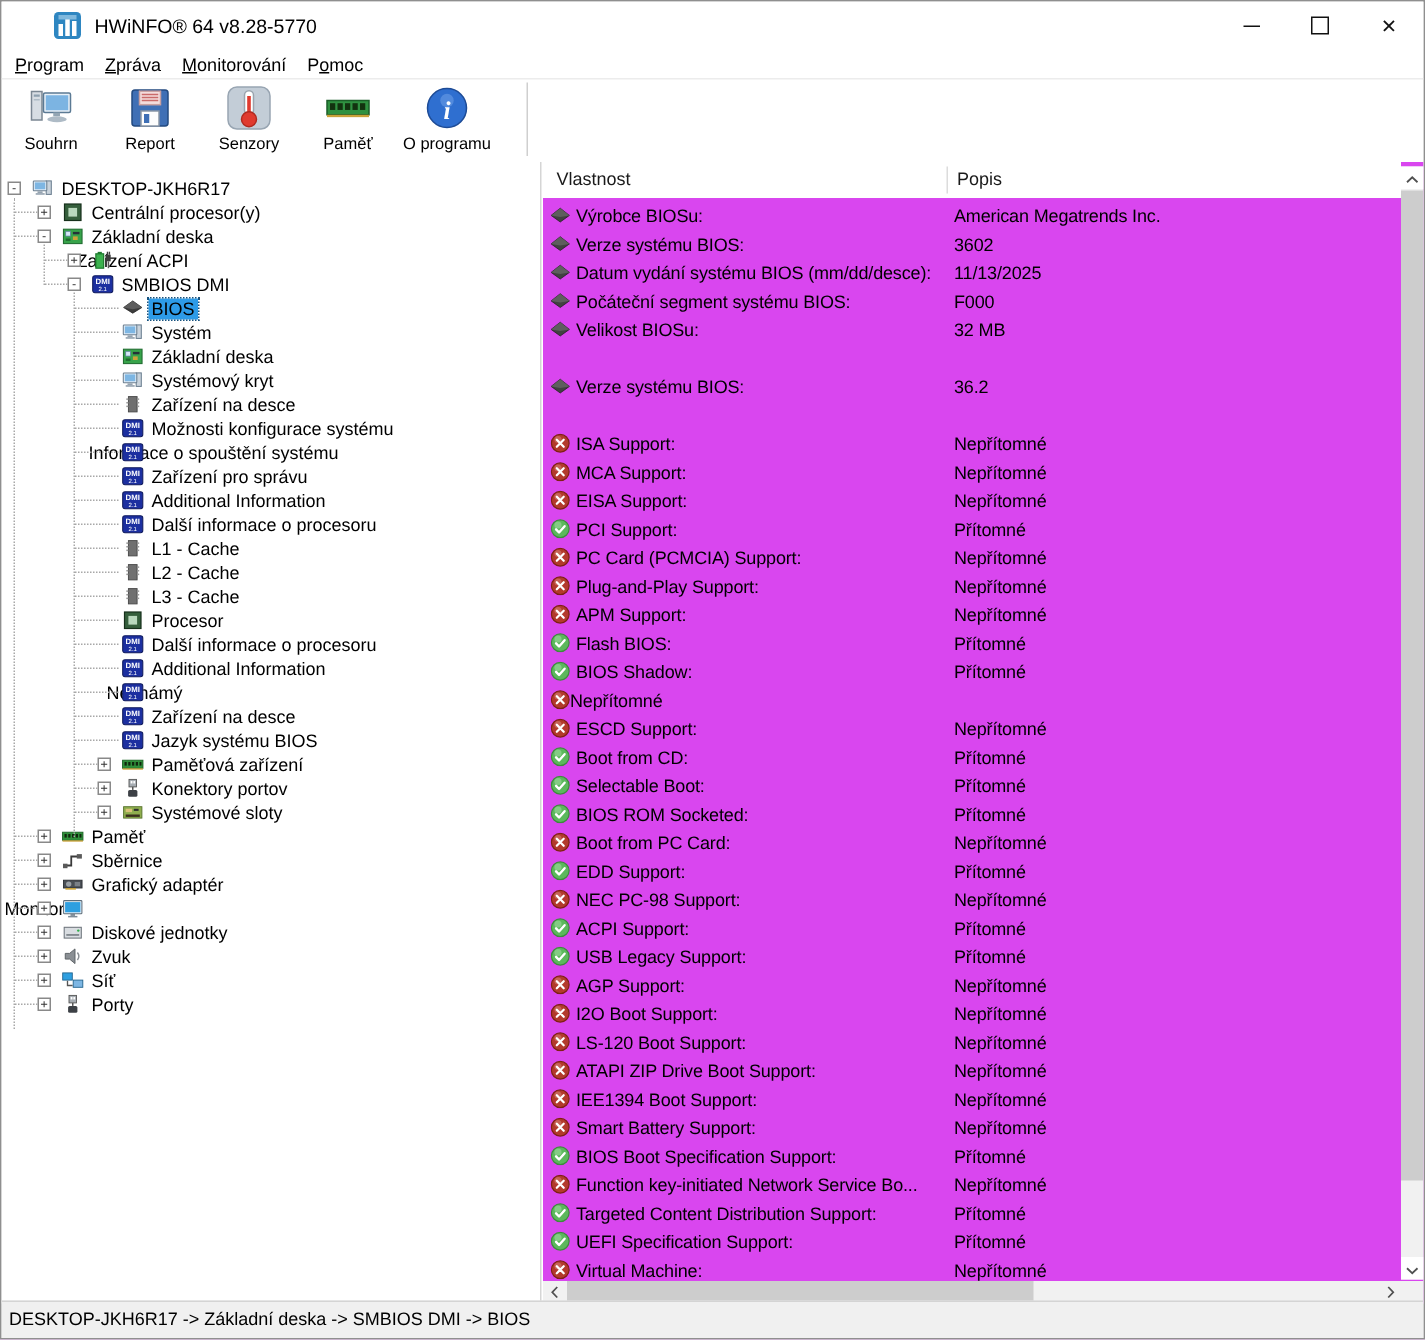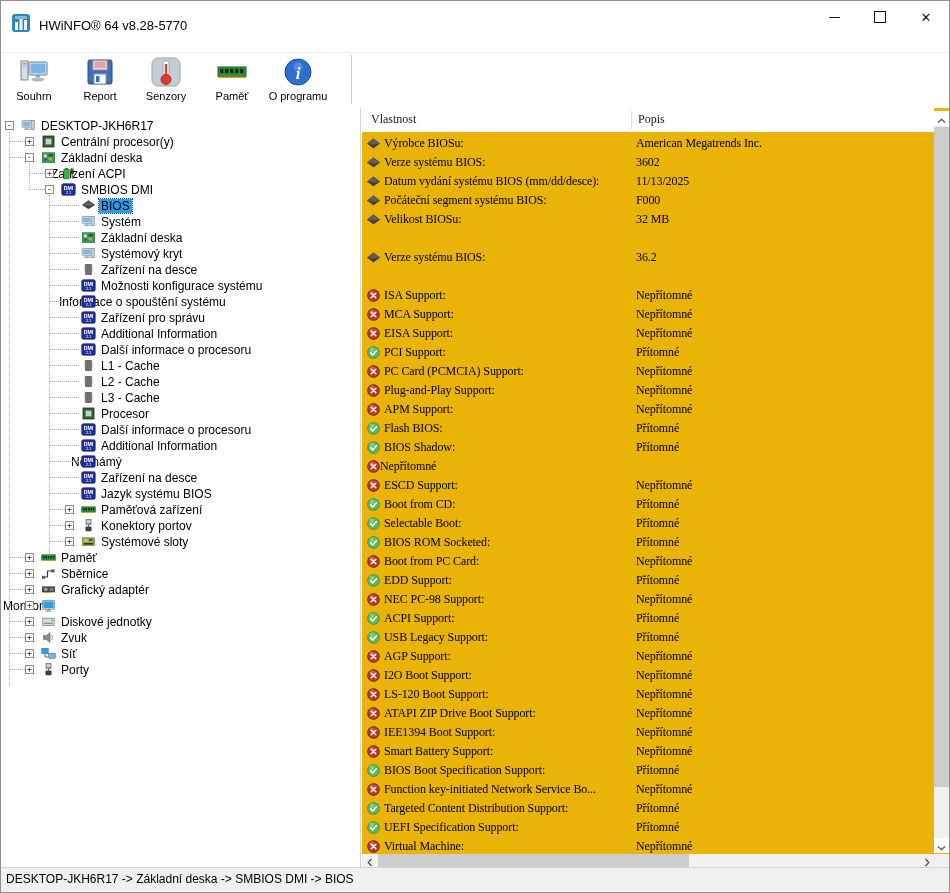--- a/index.html
+++ b/index.html
@@ -1,20 +1,20 @@
 <!DOCTYPE html>
 <html><head>
 <meta charset="utf-8">
 <style>
   html,body{margin:0;padding:0;background:#cfcfcf;}
   body{width:950px;height:893px;font-family:"Liberation Sans",sans-serif;-webkit-font-smoothing:antialiased;}
   .window{position:relative;width:948px;height:891px;background:#fff;border:1px solid #8f8f8f;overflow:hidden;}
 
   
-  .titlebar{position:absolute;left:0;top:0;right:0;height:32px;background:#fff;display:flex;align-items:flex-end;}
+  .titlebar{position:absolute;left:0;top:0;right:0;height:32px;background:#fff;display:flex;align-items:center;padding-left:24px;}
   .app-icon{width:20px;height:20px;margin-left:10px;display:inline-block;}
   .title{font-size:13px;color:#000;margin-left:8px;}
   .win-controls{position:absolute;right:0;top:0;height:32px;display:flex;}
   .wbtn{width:46px;height:32px;display:flex;align-items:center;justify-content:center;color:#111;}
   .wbtn .mini{width:11px;height:1px;background:#111;}
   .wbtn .maxi{width:10px;height:10px;border:1px solid #111;}
   .wbtn .clos{font-size:13px;line-height:13px;}
 
   
   .menubar{position:absolute;left:0;top:32px;right:0;height:19px;background:#fff;font-size:12px;display:flex;align-items:center;padding-left:2px;}
@@ -33,21 +33,21 @@
   .tree{position:absolute;left:0;top:0;width:360px;height:761px;border-right:1px solid #d5d5d5;overflow:hidden;font-size:12px;padding-top:10px;box-sizing:border-box;}
   .trow{position:relative;height:16px;line-height:16px;white-space:nowrap;}
   .trow .tlab{padding:0 2px;color:#000;}
   .trow .tlab.sel{background:#2D9BE8;outline:1px dotted #16527f;color:#000;}
   .exp{position:absolute;top:3px;width:9px;height:9px;box-sizing:border-box;border:1px solid #898989;background:#fff;font:8px/7px "DejaVu Sans Mono",monospace;text-align:center;color:#333;}
   .ticn{position:absolute;top:0;width:15px;height:15px;}
   .guide{position:absolute;width:1px;border-left:1px dotted #a8a8a8;}
   .stub{position:absolute;height:1px;border-top:1px dotted #a8a8a8;}
 
   
-  .listpane{position:absolute;left:361px;top:0;right:0;height:761px;background:#eab308;font-family:Liberation Serif, serif;}
+  .listpane{position:absolute;left:361px;top:0;right:0;height:761px;background:#d946ef;}
   .listheader{position:absolute;left:0;top:0;right:15px;height:24px;background:#fff;font-size:12px;color:#1a1a1a;}
   .hcol{position:absolute;top:4px;}
   .hcol.c0{left:9px;}
   .hcol.c1{left:276px;}
   .col-sep{position:absolute;left:269px;top:3px;height:18px;width:1px;background:#dcdcdc;}
   .lrows{position:absolute;left:0;top:26px;right:15px;bottom:15px;overflow:hidden;}
   .lrow{height:19px;display:flex;align-items:center;font-size:12px;white-space:nowrap;}
   .lrow .licn{width:13px;height:13px;margin-left:5px;flex:0 0 13px;}
   .lrow .plabel{margin-left:4px;width:252px;overflow:hidden;color:#000;letter-spacing:-0.1px;}
   .lrow .pvalue{color:#000;letter-spacing:-0.1px;}
@@ -89,20 +89,26 @@
         </span>
       <span class="wbtn">
           <span class="maxi"></span>
         </span>
       <span class="wbtn">
           <span class="clos">✕</span>
         </span>
     </div>
   </div>
 
+  <div class="menubar" id="menubar">
+      <span class="menu-item"><u>P</u>rogram</span>
+      <span class="menu-item"><u>Z</u>práva</span>
+      <span class="menu-item"><u>M</u>onitorování</span>
+      <span class="menu-item">P<u>o</u>moc</span>
+    </div>
 
   <div class="toolbar" id="toolbar">
     <div class="tool-sep"></div>
   <div class="tbtn">
         <span class="icn"><svg viewBox="0 0 32 32" width="32" height="32">
             <rect x="3" y="5" width="7" height="19" fill="#d7dde3" stroke="#7b8793"></rect>
             <rect x="4.5" y="7" width="4" height="1.5" fill="#8ea0af"></rect>
             <rect x="4.5" y="10" width="4" height="1" fill="#aebbc6"></rect>
             <rect x="11" y="6" width="18" height="13" rx="1" fill="#e8f0f7" stroke="#5b7a94"></rect>
             <rect x="12.5" y="7.5" width="15" height="10" fill="#7cb4e2"></rect>

